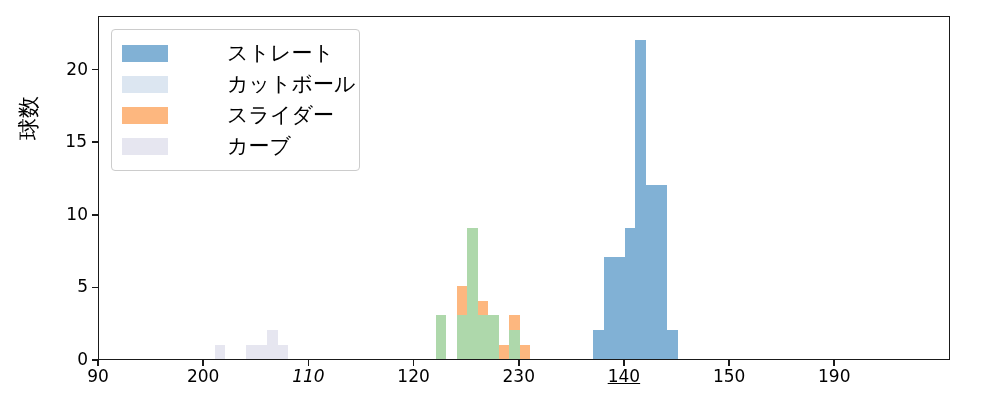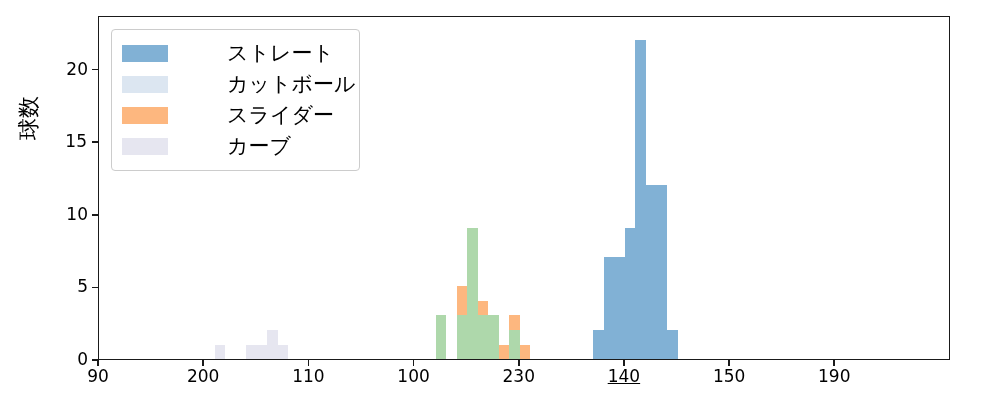--- a/index.html
+++ b/index.html
@@ -165,23 +165,23 @@
         <div class="bar" style="left: 178.815px; width: 10.5185px; height: 14.5148px; background: rgb(230, 230, 240);"></div>
       </div>
   </div>
 
   <div id="x-axis">
       <div class="xtick-mark" style="left: 97.2px;"></div>
       <div class="xtick-label" style="left: 68px;">90</div>
       <div class="xtick-mark" style="left: 202.385px;"></div>
       <div class="xtick-label" style="left: 173.185px;">200</div>
       <div class="xtick-mark" style="left: 307.57px;"></div>
-      <div class="xtick-label" style="left: 278.37px;">110</div>
+      <div class="xtick-label" style="left: 278.37px; font-style: italic;">110</div>
       <div class="xtick-mark" style="left: 412.756px;"></div>
-      <div class="xtick-label" style="left: 383.556px;">100</div>
+      <div class="xtick-label" style="left: 383.556px;">120</div>
       <div class="xtick-mark" style="left: 517.941px;"></div>
       <div class="xtick-label" style="left: 488.741px;">230</div>
       <div class="xtick-mark" style="left: 623.126px;"></div>
       <div class="xtick-label" style="left: 593.926px; text-decoration: underline;">140</div>
       <div class="xtick-mark" style="left: 728.311px;"></div>
       <div class="xtick-label" style="left: 699.111px;">150</div>
       <div class="xtick-mark" style="left: 833.496px;"></div>
       <div class="xtick-label" style="left: 804.296px;">190</div>
     </div>
 

